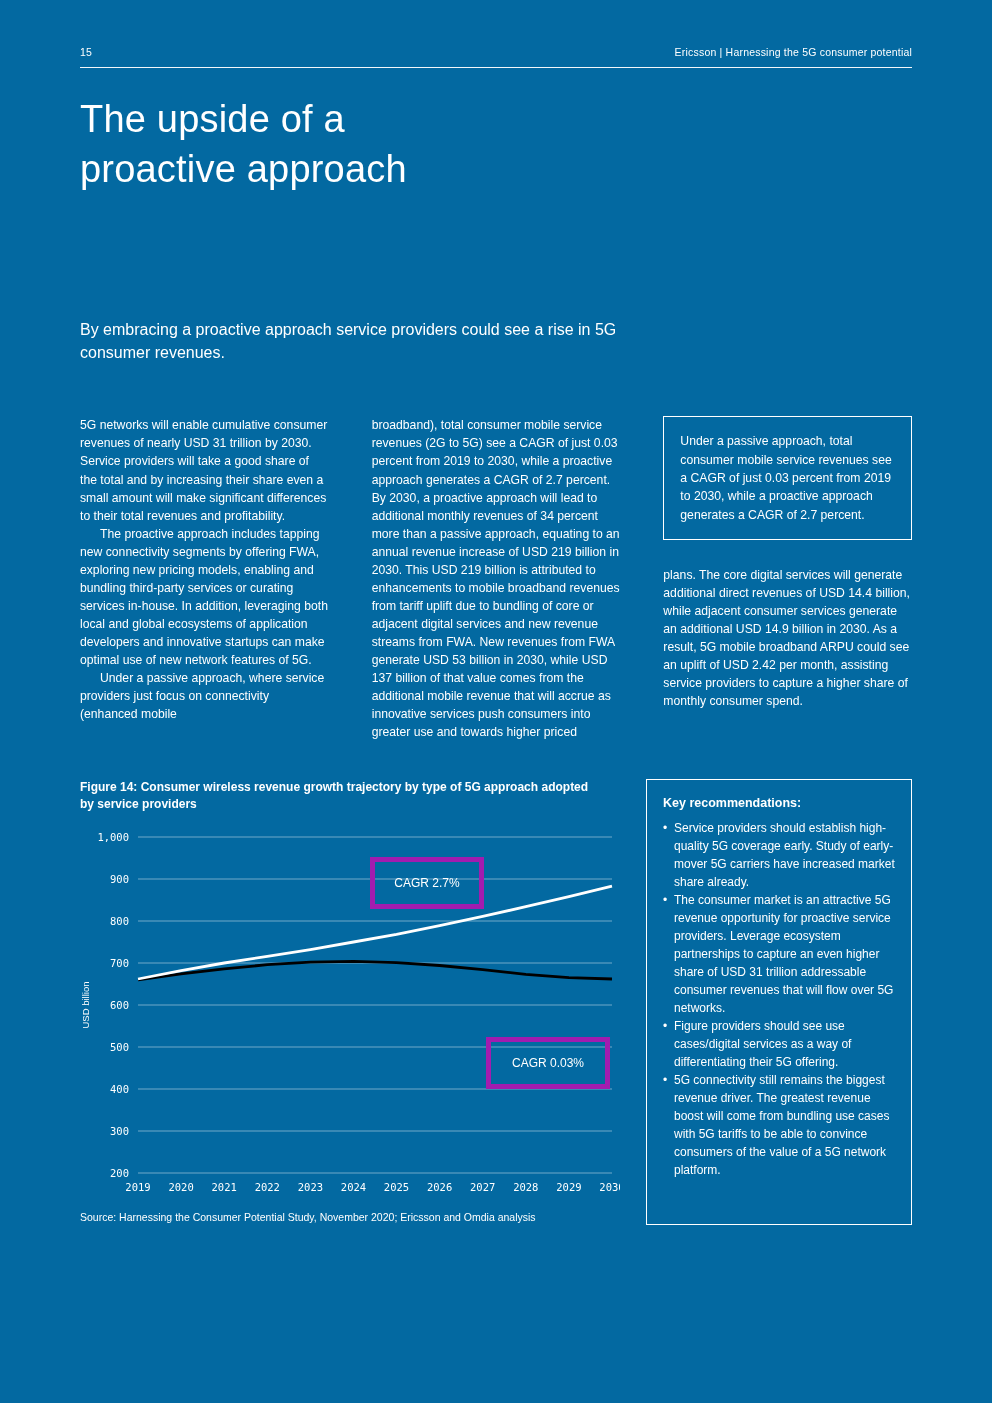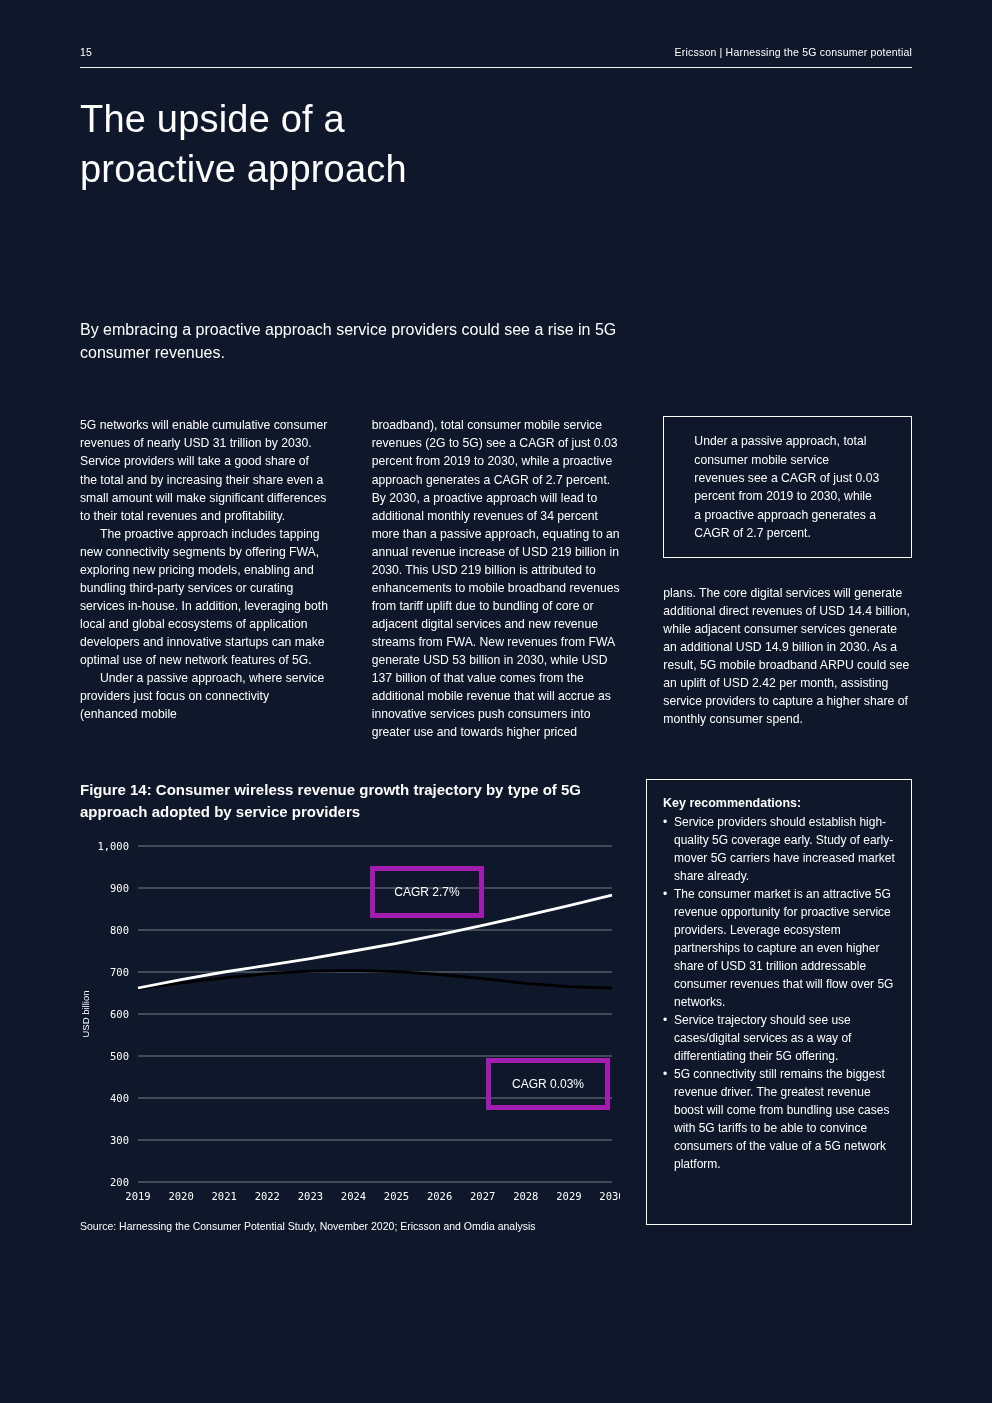--- a/index.html
+++ b/index.html
@@ -15,54 +15,54 @@
   
   h1.page-title { margin:26px 0 0; font-size:38px; font-weight:400; line-height:1.32;
     letter-spacing:0.2px; white-space:pre-line; }
   .subtitle { margin:124px 0 0; font-size:16px; font-weight:400; line-height:1.44;
     max-width:545px; }
   
   .columns { display:flex; gap:43px; margin-top:52px; font-size:12.2px; line-height:1.48; }
   .col { flex:1; min-width:0; }
   .col p { margin:0; }
   .col p.indent { text-indent:20px; }
-  .callout { border:1px solid #fff; padding:15px 30px; margin-bottom:26px;
+  .callout { border:1px solid #fff; padding:15px 16px; margin-bottom:26px;
     font-size:12.2px; line-height:1.5; }
   .callout p { margin:0; }
   
   .bottom { display:flex; gap:26px; margin-top:38px; align-items:flex-start; }
   .figure-col { flex:0 0 540px; width:540px; }
-  .fig-title { margin:0 0 14px; font-size:15px; font-weight:bold; line-height:1.42; max-width:525px; }
+  .fig-title { margin:0 0 14px; font-size:12px; font-weight:bold; line-height:1.42; max-width:525px; }
   .legend { display:flex; align-items:center; font-size:11px; margin:0 0 4px 2px; }
   .legend-item { display:flex; align-items:center; margin-right:34px; }
   .legend-swatch { width:24px; height:3px; margin-right:9px; background:#fff; }
   .chart-wrap { position:relative; width:540px; height:372px; }
   .chart-wrap svg { display:block; width:540px; height:372px; }
   .grid { stroke:rgba(255,255,255,0.55); stroke-width:0.8; }
   .ytick, .xtick { fill:#fff; font-family:"DejaVu Sans Mono", monospace; font-size:10.5px; }
   .ytick { text-anchor:end; }
   .xtick { text-anchor:middle; }
   .ylabel { fill:#fff; font-family:"Liberation Sans", sans-serif; font-size:9.5px; }
   .anno { position:absolute; border:5px solid #a21caf; display:flex; align-items:center;
     justify-content:center; font-family:Liberation Sans, sans-serif; font-size:12px; }
   .anno-proactive { left:290px; top:30px; width:104px; height:42px; }
-  .anno-passive { left:406px; top:222px; width:114px; height:42px; }
+  .anno-passive { left:406px; top:210px; width:114px; height:42px; }
   .source { margin:12px 0 0; font-size:10.5px; }
   
   .reco { flex:1; border:1px solid #fff; box-sizing:border-box; padding:16px 16px 20px;
     min-height:446px; }
-  .reco h4 { margin:0 0 3px; font-size:12.5px; font-weight:bold; }
+  .reco h4 { margin:0 0 9px; font-size:12.5px; font-weight:bold; }
   .reco ul { list-style:none; margin:0; padding:0; font-size:12px; line-height:1.5; }
   .reco li { position:relative; padding-left:11px; }
   .reco li::before { content:"\2022"; position:absolute; left:0; top:0; }
 </style>
 </head>
 <body style="background: rgb(182, 126, 214);">
 
-<div class="page" style="background: #0f172a;">
+<div class="page" style="background: #0369a1;">
 
   <div class="top-row">
     <span>15</span>
     <span>Ericsson  |  Harnessing the 5G consumer potential</span>
   </div>
   <hr class="rule">
 
   <h1 class="page-title">The upside of a
 proactive approach</h1>
 
@@ -132,19 +132,19 @@
       </div>
 
       <p class="source">Source: Harnessing the Consumer Potential Study, November 2020; Ericsson and Omdia analysis</p>
     </div>
 
     <aside class="reco">
       <h4>Key recommendations:</h4>
       <ul>
         <li>Service providers should establish high-quality 5G coverage early. Study of early-mover 5G carriers have increased market share already.</li>
         <li>The consumer market is an attractive 5G revenue opportunity for proactive service providers. Leverage ecosystem partnerships to capture an even higher share of USD 31 trillion addressable consumer revenues that will flow over 5G networks.</li>
-        <li>Service trajectory should see use cases/digital services as a way of differentiating their 5G offering.</li>
+        <li>Figure providers should see use cases/digital services as a way of differentiating their 5G offering.</li>
         <li>5G connectivity still remains the biggest revenue driver. The greatest revenue boost will come from bundling use cases with 5G tariffs to be able to convince consumers of the value of a 5G network platform.</li>
       </ul>
     </aside>
 
   </div>
 </div>
 
 </body></html>

